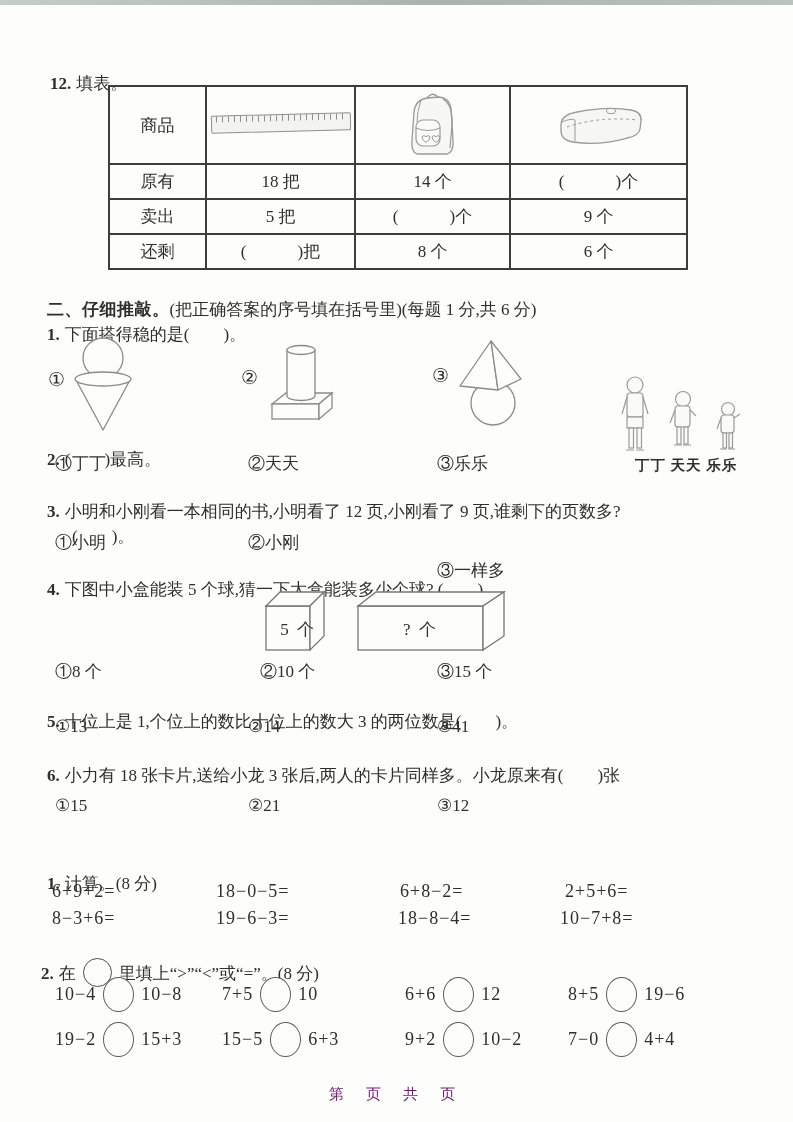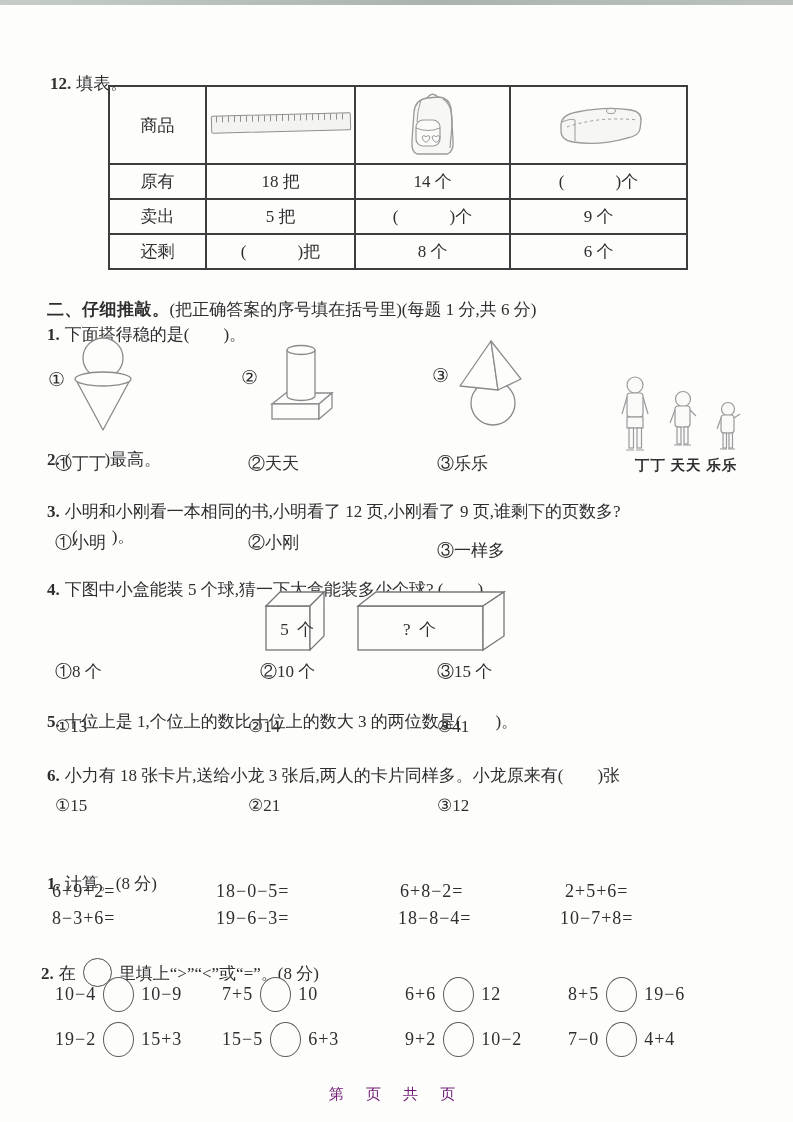--- a/index.html
+++ b/index.html
@@ -170,21 +170,21 @@
   <span class="opt" style="left:437px; top:452px;">③乐乐</span>
 
   <div class="abs qline" style="left:30px; top:480px;">
     <span class="qnum">3.</span><span>小明和小刚看一本相同的书,小明看了 12 页,小刚看了 9 页,谁剩下的页数多?</span>
   </div>
   <div class="abs qline" style="left:55px; top:505px;">
     <span>(　　)。</span>
   </div>
   <span class="opt" style="left:55px; top:531px;">①小明</span>
   <span class="opt" style="left:248px; top:531px;">②小刚</span>
-  <span class="opt" style="left:437px; top:539px;">③一样多</span>
+  <span class="opt" style="left:437px; top:559px;">③一样多</span>
 
   <div class="abs qline" style="left:30px; top:558px;">
     <span class="qnum">4.</span><span>下图中小盒能装 5 个球,猜一下大盒能装多少个球? (　　)。</span>
   </div>
   <div class="abs" style="left:263px; top:589px;">
     <svg viewBox="0 0 64 64" width="64" height="64">
       <rect x="3" y="17" width="44" height="44" fill="#fdfdfc" stroke="#777" stroke-width="1.3"></rect>
       <path d="M3,17 L17,3 L61,3 L47,17 Z" fill="#fdfdfc" stroke="#777" stroke-width="1.3"></path>
       <path d="M47,17 L61,3 L61,47 L47,61 Z" fill="#fdfdfc" stroke="#777" stroke-width="1.3"></path>
     </svg>
@@ -229,21 +229,21 @@
   <span class="eq" style="left:398px; top:908px;">18−8−4=</span>
   <span class="eq" style="left:560px; top:908px;">10−7+8=</span>
 
   <div class="abs qline" style="left:24px; top:938px;">
     <span class="qnum">2.</span><span>在</span><span class="inline-circle"></span><span>里填上“&gt;”“&lt;”或“=”。(8 分)</span>
   </div>
 
   <div class="cmp" style="left:55px; top:977px;">
     <span>10−4</span>
       <span class="cmp-circle"></span>
-      <span>10−9</span>
+      <span>10−8</span>
   </div>
   <div class="cmp" style="left:222px; top:977px;">
     <span>7+5</span>
       <span class="cmp-circle"></span>
       <span>10</span>
   </div>
   <div class="cmp" style="left:405px; top:977px;">
     <span>6+6</span>
       <span class="cmp-circle"></span>
       <span>12</span>

